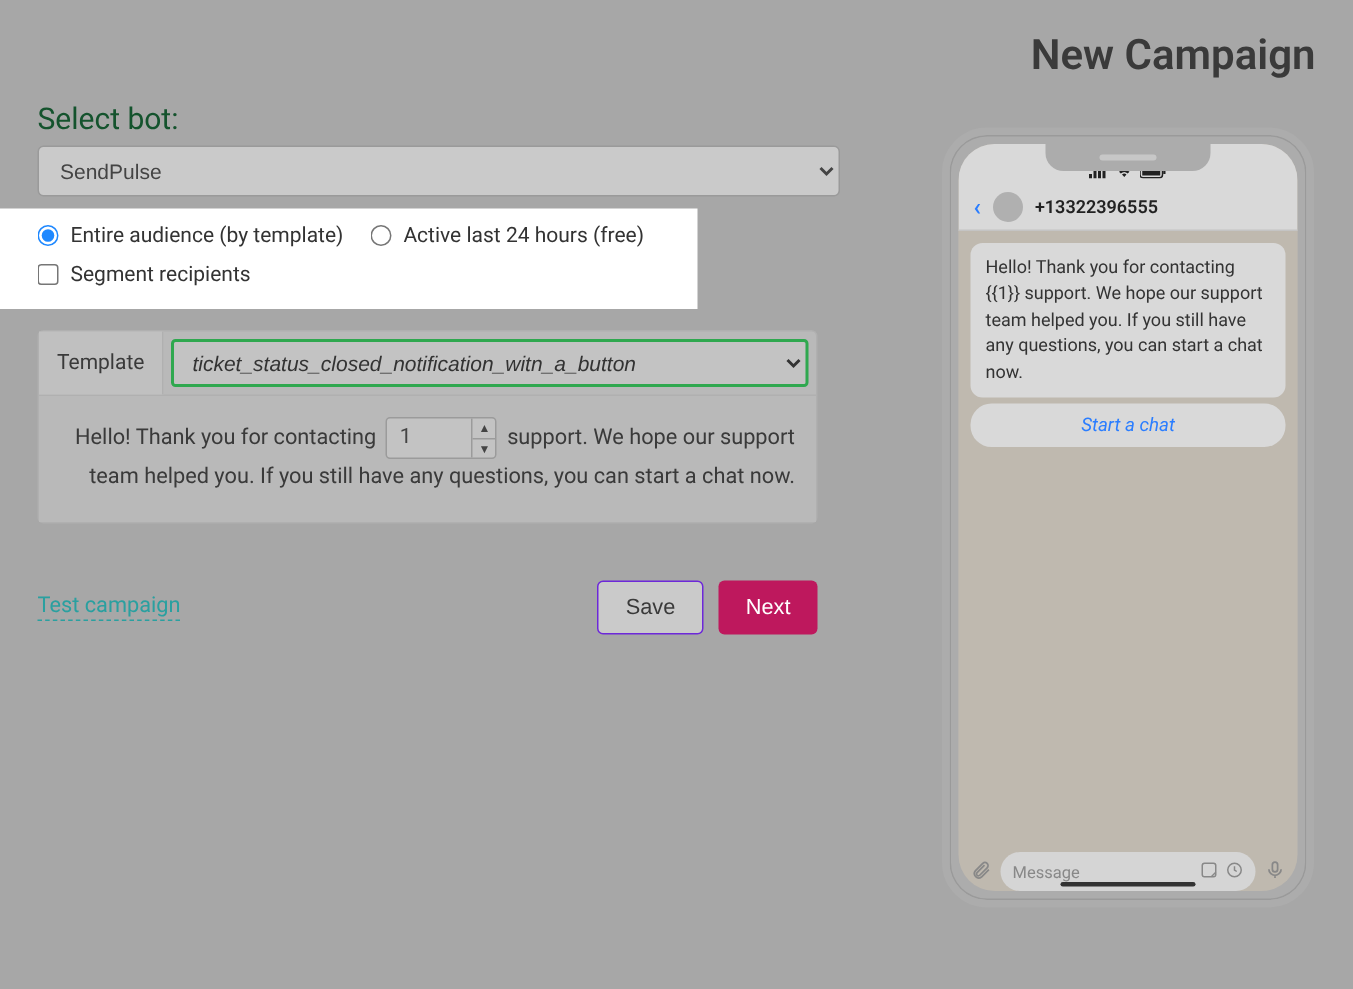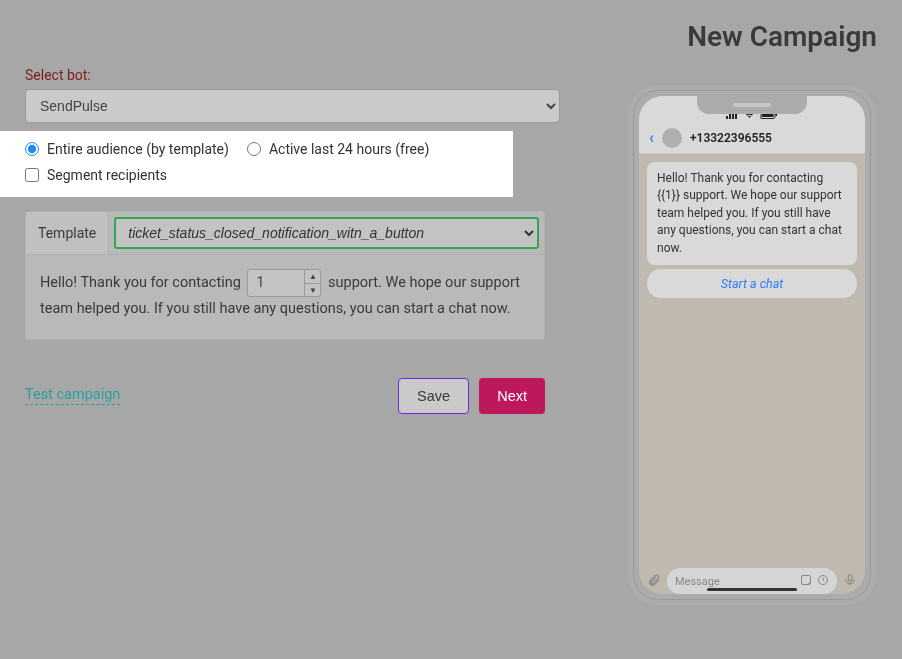--- a/index.html
+++ b/index.html
@@ -15,37 +15,37 @@
       overflow: hidden;
     }
     h1 {
       font-size: 28px;
       font-weight: 600;
       color: #3a3a3a;
       margin-bottom: 14px;
       text-align: right;
     }
     .select-label {
-      font-size: 14px;
-      color: #7f1d1d;
+      font-size: 20px;
+      color: #14532d;
       margin-bottom: 6px;
     }
     .bot-select {
       width: 535px;
       padding: 7px 10px;
       border: 1px solid #9a9a9a;
       border-radius: 4px;
       background: #cacaca;
       font-size: 14px;
       color: #444;
       appearance: auto;
     }
     .highlight-panel {
       background: #fff;
-      width: 513px;
+      width: 465px;
       margin-left: -25px;
       padding: 10px 25px 12px 25px;
       margin-top: 8px;
     }
     .radio-row {
       display: flex;
       align-items: center;
       gap: 18px;
       margin-bottom: 10px;
     }
@@ -102,20 +102,21 @@
       color: #333;
       appearance: auto;
       font-style: italic;
     }
     .message-body {
       padding: 14px 14px 18px 14px;
       font-size: 14.5px;
       line-height: 1.65;
       color: #3a3a3a;
       background: #b9b9b9;
+      text-align: right;
     }
     .var-spinner {
       display: inline-flex;
       align-items: stretch;
       vertical-align: middle;
       margin: 0 3px;
       border: 1px solid #9b9b9b;
       border-radius: 3px;
       background: #c3c3c3;
       height: 28px;

